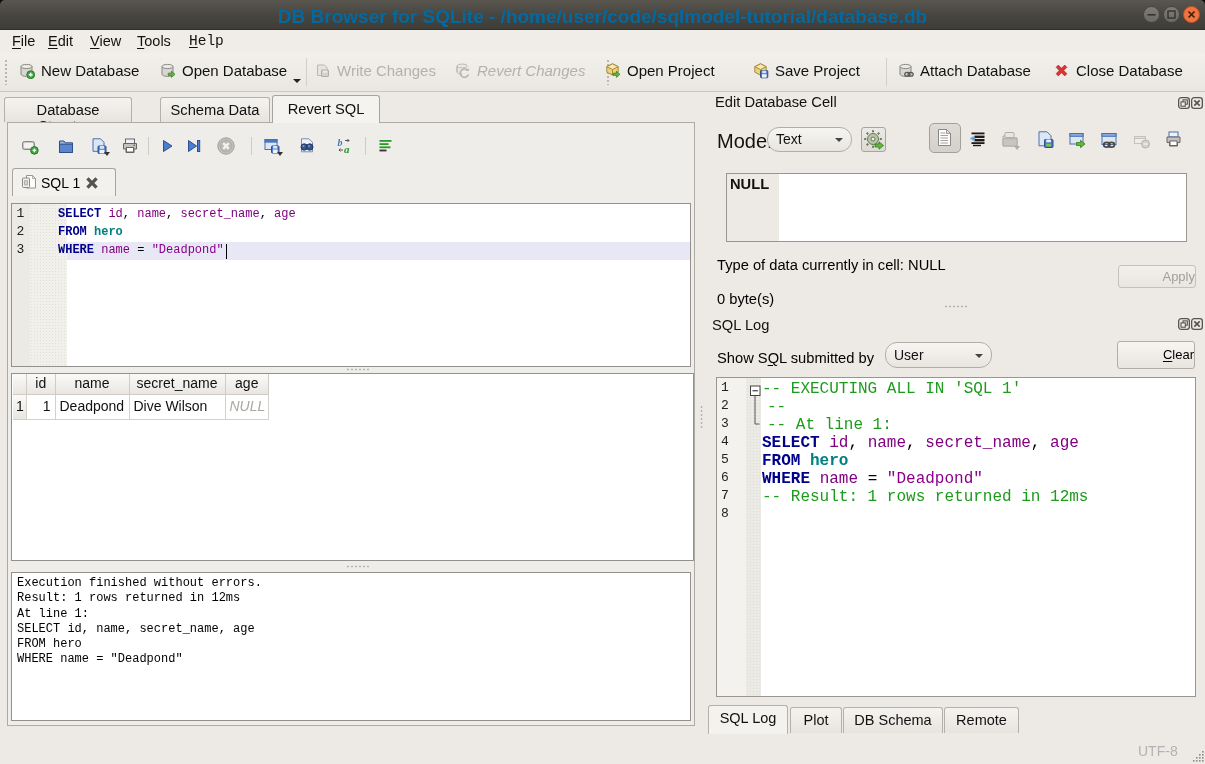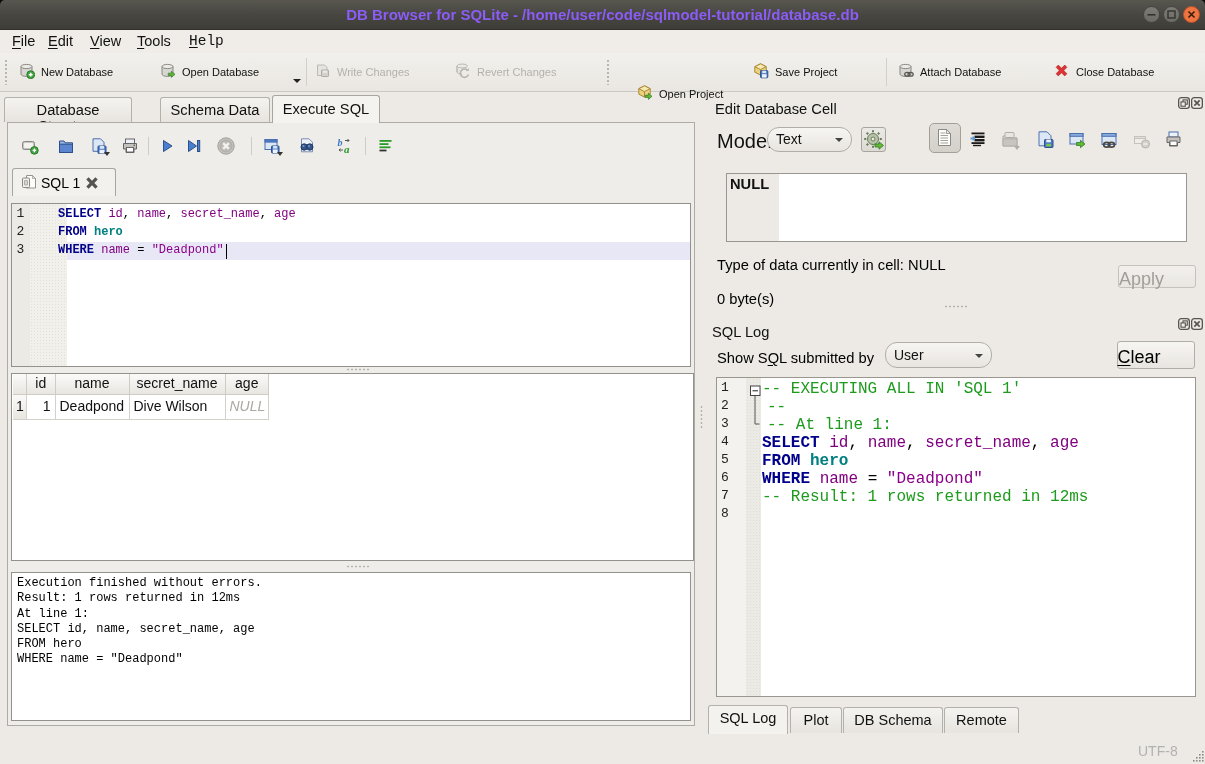--- a/index.html
+++ b/index.html
@@ -4,30 +4,30 @@
 <style>
 * { margin:0; padding:0; box-sizing:border-box; }
 html,body { width:1205px; height:764px; overflow:hidden; }
 body { font-family:"Liberation Sans", sans-serif; background:#edeae5; position:relative; }
 .abs { position:absolute; }
 
 #cornerbg { left:0; top:0; width:1205px; height:6px; background:#0a0a08; }
 #titlebar { left:0; top:0; width:1205px; height:30px;
   background:linear-gradient(#58564f, #474540 55%, #3f3d38);
   border-radius:5px 5px 0 0; border-bottom:1px solid #302f2b; }
-#title { width:100%; text-align:center; top:6px; color:#8b5cf6; font-size:15px; font-weight:bold; left:0;}
+#title { width:100%; text-align:center; top:6px; color:#0369a1; font-size:19px; font-weight:bold; left:0;}
 .winbtn { top:6px; width:17px; height:17px; border-radius:50%; }
 
 #menubar { left:0; top:30px; width:1205px; height:23px; background:#f0ede9; }
 .menuitem { top:33px; font-size:14.5px; color:#111; }
 .mn { text-decoration:underline; text-underline-offset:2px; }
 
 #toolbar { left:0; top:53px; width:1205px; height:39px;
   background:linear-gradient(#f2f0ec, #eae7e2); border-bottom:1px solid #cbc8c2; }
-.tbtn { top:62px; height:22px; font-size:11px; color:#111; white-space:nowrap;text-align:right; }
+.tbtn { top:62px; height:22px; font-size:15px; color:#111; white-space:nowrap;text-align:right; }
 .tbtn.disabled { color:#b4b1ab; }
 .tbtn svg { vertical-align:-3px; margin-right:6px; }
 .tsep { top:58px; width:1px; height:28px; background:#d2cfc9; }
 .tgrip { top:59px; width:4px; height:26px;
   background-image:radial-gradient(circle, #b9b6b0 34%, transparent 40%);
   background-size:4px 4px; }
 
 .maintab { top:97px; height:25px; background:linear-gradient(#f5f3f0,#e7e4df);
   border:1px solid #b4b1ab; border-bottom:none; border-radius:3px 3px 0 0;
   font-size:14.7px; color:#111; text-align:center; }
@@ -66,31 +66,31 @@
 
 #msgbox { left:11px; top:572px; width:680px; height:149px; background:#fff;
   border:1px solid #94918c; padding:3px 0 0 5px;
   font-family:"Liberation Mono",monospace; font-size:12px; line-height:15.3px; white-space:pre; color:#000; }
 
 .hdots { width:24px; height:3px;
   background-image:radial-gradient(circle,#b5b2ac 40%,transparent 46%); background-size:4px 3px; }
 .vdots { width:3px; height:24px;
   background-image:radial-gradient(circle,#b5b2ac 40%,transparent 46%); background-size:3px 4px; }
 
-.paneltitle { font-size:14.7px; color:#111;margin-top:7px; }
+.paneltitle { font-size:14.7px; color:#111; }
 #moderow { left:717px; top:130px; font-size:20px; color:#111; }
 .combo { background:linear-gradient(#f7f5f2,#e8e5e0); border:1px solid #b1aea8; border-radius:12px;
   font-size:14px; color:#111; }
 .combo .arr { position:absolute; right:8px; top:10px; width:0; height:0;
   border-left:4px solid transparent; border-right:4px solid transparent; border-top:4px solid #444; }
 #cellarea { left:726px; top:173px; width:461px; height:69px; background:#fff; border:1px solid #999690; }
 #cellnullbg { left:0; top:0; width:52px; height:67px; background:#edeae5; }
 #cellnull { left:3px; top:2px; font-size:14.7px; font-weight:bold; color:#111; }
 .btn { background:linear-gradient(#f7f5f2,#e8e5e0); border:1px solid #b1aea8; border-radius:3px;
-  font-size:18px; text-align:left; }
+  font-size:13px; text-align:right; }
 .btn.disabled { color:#a19e99; background:linear-gradient(#f2f0ed,#e9e6e1); border-color:#c5c2bc; }
 #logbox { left:716px; top:377px; width:480px; height:320px; background:#fff; border:1px solid #999690; }
 #loggutter { left:0; top:0; width:29px; height:318px; background:#f4f2ee; }
 #logfold { left:29px; top:0; width:15px; height:318px; background:#eceae5;
   background-image:radial-gradient(circle, #e0ddd7 30%, transparent 36%); background-size:3px 3px;}
 .logline { left:45px; font-family:"Liberation Mono",monospace; font-size:16px; white-space:pre; }
 .loglnum { left:4px; width:22px; text-align:left; font-family:"Liberation Mono",monospace; font-size:13px; color:#222; }
 
 .btab { top:707px; height:26px; background:linear-gradient(#f5f3f0,#e7e4df);
   border:1px solid #b4b1ab; border-bottom:none; border-radius:3px 3px 0 0;
@@ -138,29 +138,29 @@
       <ellipse cx="8.5" cy="4.5" rx="5.5" ry="2.1" fill="#ECEAE6" stroke="#88867f"></ellipse>
       <path d="M9.2 11.2 h3.2 v-2 l3.6 3.1 -3.6 3.1 v-2 h-3.2 z" fill="#64b832" stroke="#2c7a2c" stroke-width="0.7"></path>
     </svg>Open Database</div>
 <div class="abs" style="left:293px; top:79px; width:0; height:0; border-left:4px solid transparent; border-right:4px solid transparent; border-top:4.5px solid #222;"></div>
 <div class="abs tsep" style="left:306px;"></div>
 <div class="abs tbtn disabled" style="left:314px;"><svg width="17" height="17" viewBox="0 0 17 17">
       <path d="M3.5 3 h7 l2.5 2.5 v8 h-9.5 z" fill="#e6e4e0" stroke="#bcb9b3"></path>
       <rect x="7.5" y="8" width="7" height="6.5" rx="0.6" fill="#d4d1cc" stroke="#b0ada7"></rect>
       <rect x="9" y="8.6" width="4" height="2.2" fill="#eceae6"></rect>
     </svg>Write Changes</div>
-<div class="abs tbtn disabled" style="left:454px;"><svg width="17" height="17" viewBox="0 0 17 17">
+<div class="abs tbtn disabled" style="left:454px;font-style:italic;"><svg width="17" height="17" viewBox="0 0 17 17">
       <path d="M3 4 V10 c0 1.4 2.4 2.2 5.2 2.2" fill="#e6e4e0" stroke="#bcb9b3"></path>
       <path d="M3 4 V10" fill="none" stroke="#bcb9b3"></path>
       <ellipse cx="8.2" cy="4" rx="5.2" ry="2" fill="#eceae6" stroke="#bcb9b3"></ellipse>
       <path d="M13.5 8.2 a4.2 4.2 0 1 0 1 4.4" fill="none" stroke="#b8b5af" stroke-width="1.6"></path>
       <path d="M14.8 6 v3 h-3 z" fill="#b8b5af"></path>
     </svg>Revert Changes</div>
 <div class="abs tgrip" style="left:606px;"></div>
-<div class="abs tbtn" style="left:636px;margin-top:22px;"><svg width="17" height="17" viewBox="0 0 17 17">
+<div class="abs tbtn" style="left:604px;"><svg width="17" height="17" viewBox="0 0 17 17">
       <path d="M8.5 1.8 L14.2 4.7 V10.2 L8.5 13.1 L2.8 10.2 V4.7 Z" fill="#ecd27c" stroke="#a8893a"></path>
       <path d="M8.5 1.8 L14.2 4.7 L8.5 7.6 L2.8 4.7 Z" fill="#f7e9af" stroke="#a8893a"></path>
       <path d="M8.5 7.6 V13.1" stroke="#a8893a"></path>
       <path d="M9.2 11.2 h3.2 v-2 l3.6 3.1 -3.6 3.1 v-2 h-3.2 z" fill="#64b832" stroke="#2c7a2c" stroke-width="0.7"></path>
     </svg>Open Project</div>
 <div class="abs tbtn" style="left:752px;"><svg width="17" height="17" viewBox="0 0 17 17">
       <path d="M8.5 1.8 L14.2 4.7 V10.2 L8.5 13.1 L2.8 10.2 V4.7 Z" fill="#ecd27c" stroke="#a8893a"></path>
       <path d="M8.5 1.8 L14.2 4.7 L8.5 7.6 L2.8 4.7 Z" fill="#f7e9af" stroke="#a8893a"></path>
       <path d="M8.5 7.6 V13.1" stroke="#a8893a"></path>
       <rect x="8.6" y="8.6" width="7.2" height="7.2" rx="0.8" fill="#4a78c8" stroke="#2c4f8a"></rect>
@@ -178,21 +178,21 @@
       <path d="M3.1 5.3 L5.3 3.1 L8.5 6.3 L11.7 3.1 L13.9 5.3 L10.7 8.5 L13.9 11.7 L11.7 13.9 L8.5 10.7 L5.3 13.9 L3.1 11.7 L6.3 8.5 Z" fill="#dd3333" stroke="#aa1f1f" stroke-width="0.6"></path>
     </svg>Close Database</div>
 
 <div class="abs maintab" style="left:4px; width:128px;">
     <span>Database Structure</span>
   </div>
 <div class="abs maintab" style="left:160px; width:110px;">
     <span>Schema Data</span>
   </div>
 <div class="abs maintab active" style="left:272px; width:108px;">
-    <span>Execute SQL</span>
+    <span>Revert SQL</span>
   </div>
 <div class="abs" id="leftframe"></div>
 <div class="abs" style="left:21px; top:137px;"><svg width="18" height="18" viewBox="0 0 18 18">
       <rect x="1.5" y="4.5" width="12" height="8" rx="2" fill="#c9c6c1" stroke="#8a8882"></rect>
       <rect x="3" y="6" width="9" height="5" rx="1" fill="#f5f3ef"></rect>
       <circle cx="13.4" cy="13.4" r="3.8" fill="#3fa53f" stroke="#2c7a2c"></circle>
       <path d="M13.4 11.6v3.6M11.6 13.4h3.6" stroke="#fff" stroke-width="1.4"></path>
     </svg></div>
 <div class="abs" style="left:57px; top:137px;"><svg width="18" height="18" viewBox="0 0 18 18">
       <path d="M2.5 4 h4.5 l1.2 1.8 h7.3 v9.7 h-13 z" fill="#9ab4e0" stroke="#2d4f8a"></path>

